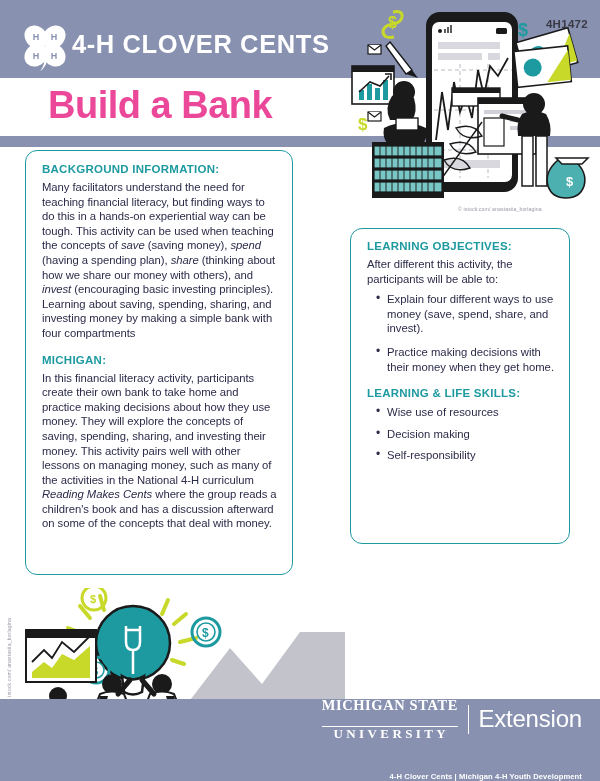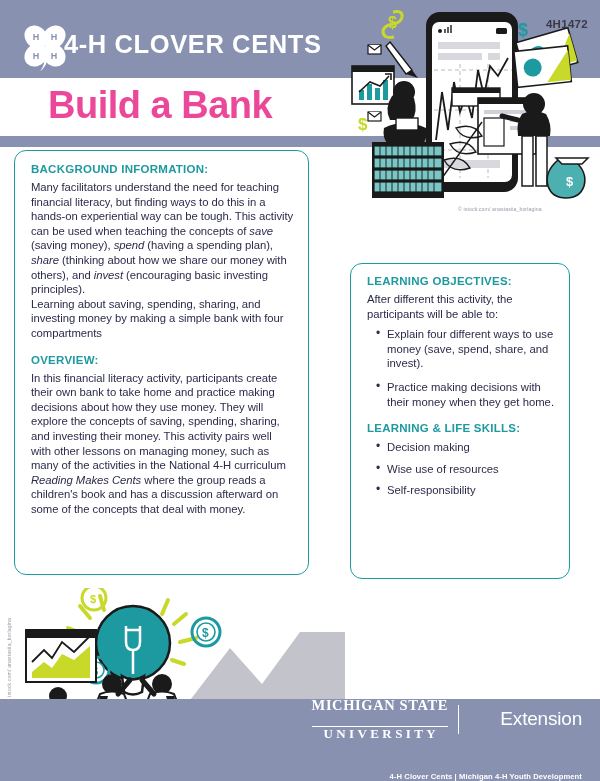--- a/index.html
+++ b/index.html
@@ -25,21 +25,21 @@
     z-index: 2;
   }
   .clover {
     position: absolute;
     left: 18px; top: 20px;
     width: 54px; height: 54px;
     z-index: 4;
   }
   .brand-title {
     position: absolute;
-    left: 64px; top: 30px;
+    left: 72px; top: 30px;
     font-size: 25.5px;
     font-weight: bold;
     letter-spacing: 0.6px;
     color: #ffffff;
     white-space: nowrap;
     z-index: 4;
     font-family: "Liberation Sans", sans-serif;
   }
   .pub-code {
     position: absolute;
@@ -91,22 +91,22 @@
 
   
   .box {
     position: absolute;
     border: 1.6px solid #1d9aa0;
     border-radius: 12px;
     background: #ffffff;
     box-sizing: border-box;
     z-index: 5;
   }
-  .box-left  { left: 14px;  top: 150px; width: 295px; height: 425px; }
-  .box-right { left: 350px; top: 228px; width: 220px; height: 316px; margin-top: 35px; }
+  .box-left  { left: 25px;  top: 150px; width: 268px; height: 425px; }
+  .box-right { left: 350px; top: 228px; width: 220px; height: 316px; }
 
   .inner { padding: 12px 14px 10px 16px; }
   .inner-r { padding: 11px 12px 10px 16px; }
 
   h2.sec {
     margin: 0 0 5px 0;
     font-size: 11.5px;
     font-weight: bold;
     color: #1d9aa0;
     letter-spacing: 0.25px;
@@ -200,24 +200,23 @@
     padding-left: 3px;
   }
   .msu-div {
     width: 1.4px;
     height: 29px;
     background: #ffffff;
     margin: 0 9px 0 10px;
   }
   .msu-ext {
     font-family: "Liberation Sans", sans-serif;
-    font-size: 19px;
+    font-size: 24px;
     color: #ffffff;
     letter-spacing: -0.2px;
-    margin-left: 32px;
   }
   .footer-lines {
     position: absolute;
     right: 18px; top: 772px;
     text-align: right;
     z-index: 7;
   }
   .footer-lines div {
     font-size: 7.6px;
     font-weight: bold;
@@ -379,38 +378,38 @@
 
 <div class="photo-credit">© istock.com/ anastasiia_borlagina</div>
 
 <div class="box box-left">
   <div class="inner">
     <h2 class="sec">BACKGROUND INFORMATION:</h2>
     <p class="body"><span>Many facilitators understand the need for teaching financial literacy, but finding ways to do this in a hands-on experiential way can be tough. This activity can be used when teaching the concepts of </span><span class="it">save</span><span> (saving money), </span><span class="it">spend</span><span> (having a spending plan), </span><span class="it">share</span><span> (thinking about how we share our money with others), and </span><span class="it">invest</span><span> (encouraging basic investing principles).</span></p>
 
     <p class="body">Learning about saving, spending, sharing, and investing money by making a simple bank with four compartments</p>
 
-    <h2 class="sec gap">OVERVIEW:</h2>
+    <h2 class="sec gap">MICHIGAN:</h2>
     <p class="body"><span>In this financial literacy activity, participants create their own bank to take home and practice making decisions about how they use money. They will explore the concepts of saving, spending, sharing, and investing their money. This activity pairs well with other lessons on managing money, such as many of the activities in the National 4-H curriculum </span><span class="it">Reading Makes Cents</span><span> where the group reads a children's book and has a discussion afterward on some of the concepts that deal with money.</span></p>
   </div>
 </div>
 
 <div class="box box-right">
   <div class="inner-r">
     <h2 class="sec">LEARNING OBJECTIVES:</h2>
     <p class="body">After different this activity, the participants will be able to:</p>
     <ul class="bul">
       <li>Explain four different ways to use money (save, spend, share, and invest).</li>
       <li>Practice making decisions with their money when they get home.</li>
     </ul>
 
     <h2 class="sec gap">LEARNING &amp; LIFE SKILLS:</h2>
     <ul class="bul tight">
+      <li>Wise use of resources</li>
       <li>Decision making</li>
-      <li>Wise use of resources</li>
       <li>Self-responsibility</li>
     </ul>
   </div>
 </div>
 
 <div class="bottom-art">
   <svg viewBox="0 0 345 193" width="345" height="193">
 
     <path d="M184 120 L230 60 L262 96 L300 44 L345 44 L345 120 Z" fill="#c3c3cb"></path>
 

